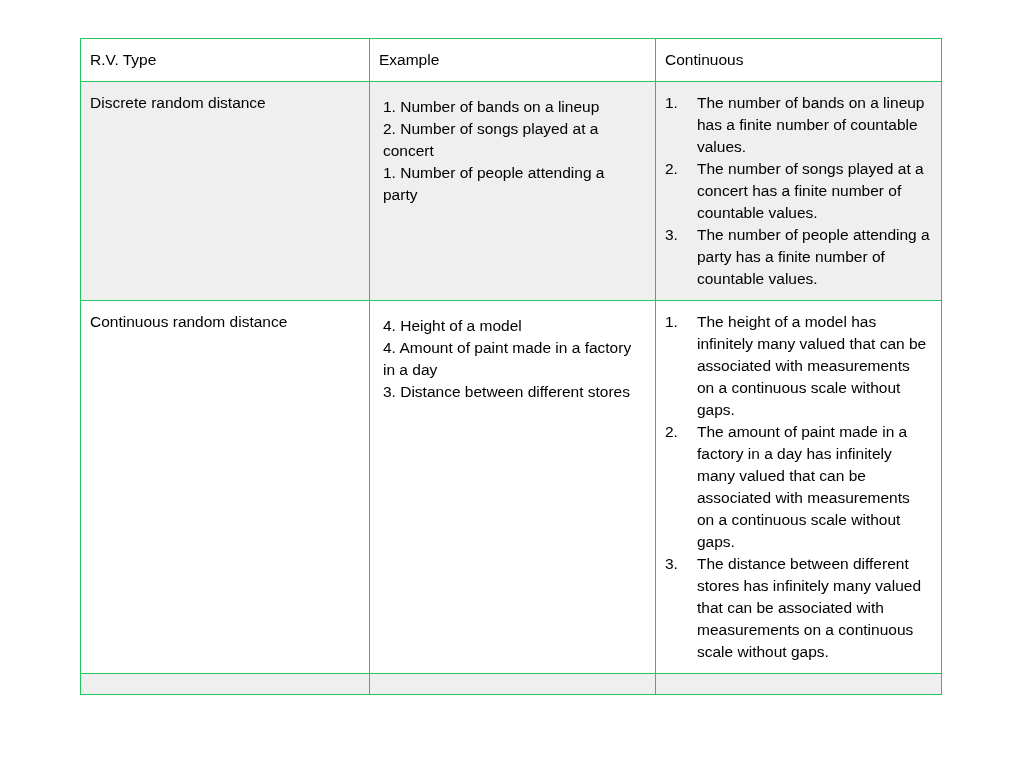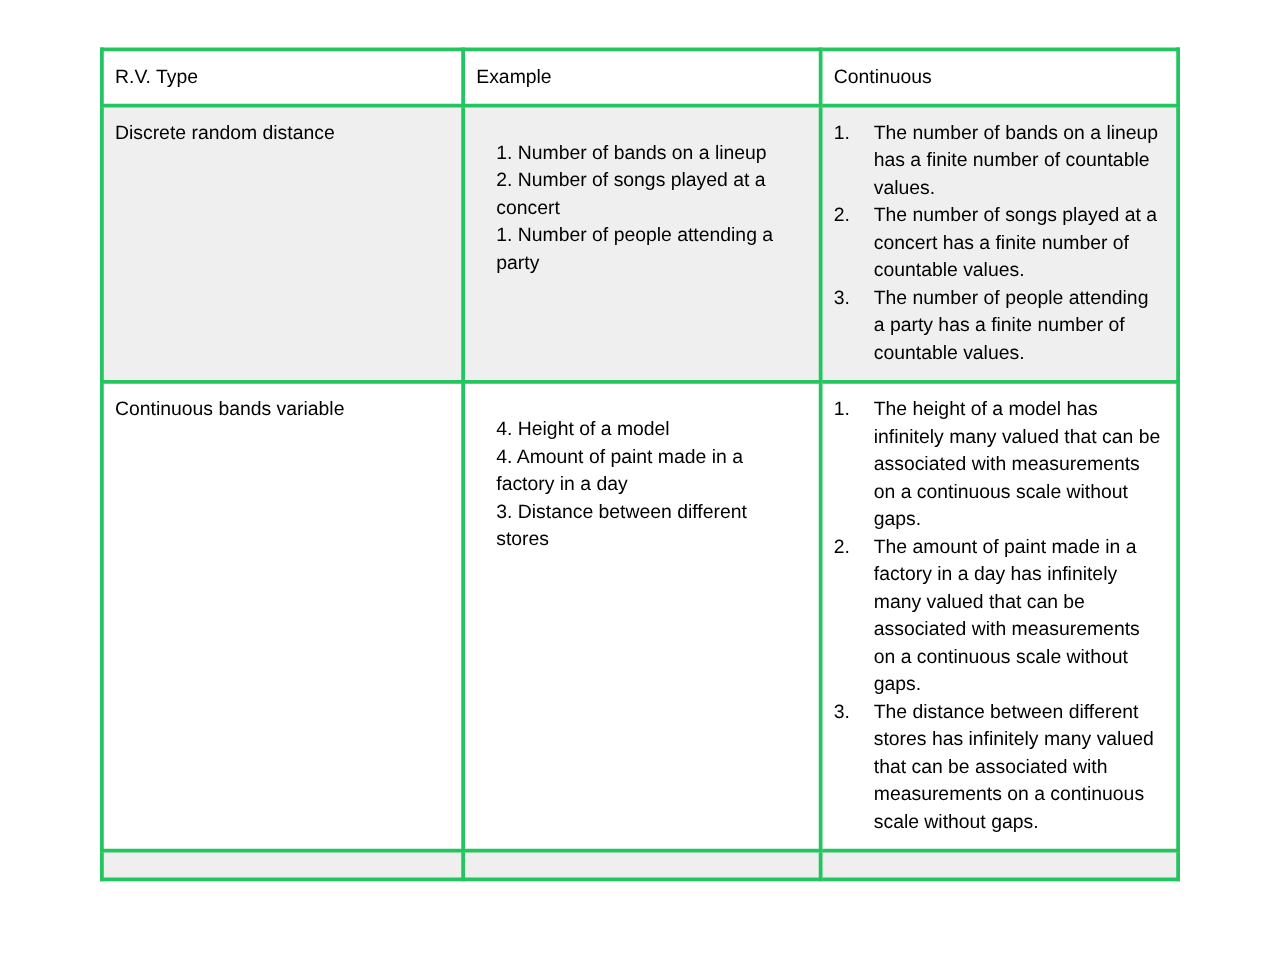--- a/index.html
+++ b/index.html
@@ -20,21 +20,21 @@
   table.rv-table {
     position: absolute;
     left: 80px;
     top: 38px;
     width: 861px;
     border-collapse: collapse;
     table-layout: fixed;
     background: #ffffff;
   }
   table.rv-table td, table.rv-table th {
-    border: 3px solid #22c55e;
+    border: 1px solid #22c55e;
     vertical-align: top;
     padding: 10px 10px 10px 9px;
     font-size: 15.5px;
     line-height: 1.42;
     color: #000000;
     font-weight: normal;
     text-align: left;
   }
   col.c1 { width: 289px; }
   col.c2 { width: 286px; }
@@ -52,21 +52,21 @@
   }
   tr.row-partial td {
     background: #efefef;
     height: 20px;
     padding: 0;
   }
   .cell-title {
     display: block;
   }
   ol.plain-list {
-    margin: 16px;
+    margin: 4px;
     padding: 0;
     list-style: none;
   }
   ol.plain-list li {
     display: block;
     margin: 0;
     padding: 0;
   }
   ol.num-list {
     margin: 0;
@@ -127,21 +127,21 @@
             </li>
             <li>
               <span class="num">3.</span>
               <span>The number of people attending a party has a finite number of countable values.</span>
             </li>
           </ol>
         </td>
       </tr>
       <tr class="row-plain">
         <td>
-          <span class="cell-title">Continuous bands variable</span>
+          <span class="cell-title">Continuous random distance</span>
         </td>
         <td>
           <ol class="plain-list">
             <li>4.   Height of a model</li>
             <li>4. Amount of paint made in a factory in a day</li>
             <li>3. Distance between different stores</li>
           </ol>
         </td>
         <td>
           <ol class="num-list">

